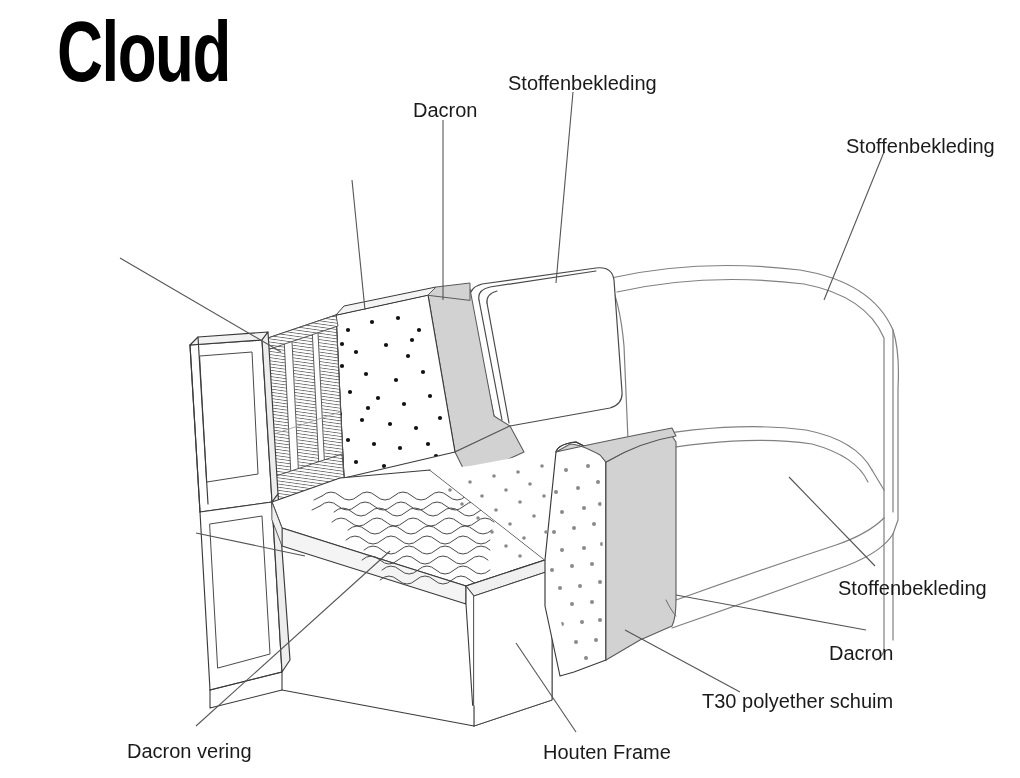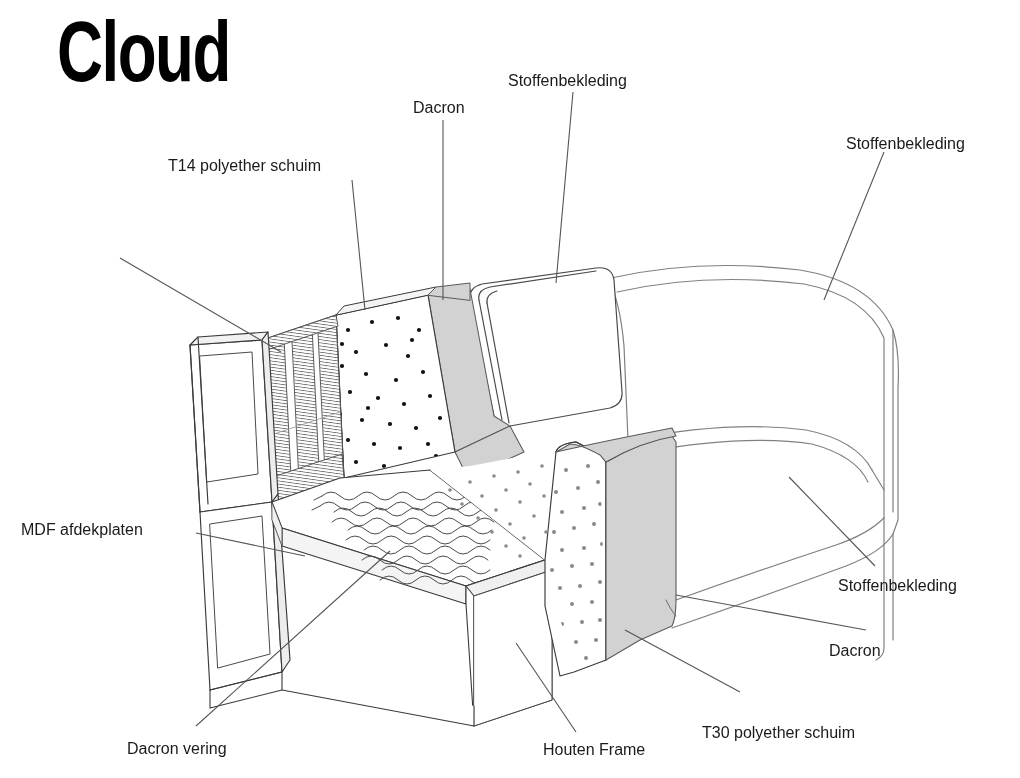--- a/index.html
+++ b/index.html
@@ -3,21 +3,21 @@
 <meta charset="utf-8">
 <style>
   html,body{margin:0;padding:0;background:#ffffff;}
   body{width:1020px;height:778px;position:relative;overflow:hidden;
        font-family:"Liberation Sans", sans-serif;color:#111;}
   #stage{position:absolute;left:0;top:0;width:1020px;height:666px;}
   #art{position:absolute;left:0;top:0;width:1020px;height:778px;}
   .title{position:absolute;left:57px;top:8px;font-family:"Liberation Sans", sans-serif;
          font-weight:bold;font-size:86px;line-height:1;letter-spacing:-2px;
          transform:scaleX(.74);transform-origin:left top;color:#000;}
-  .lbl{position:absolute;font-size:16px;line-height:1.1;white-space:nowrap;color:#1a1a1a;text-align:right;}
+  .lbl{position:absolute;font-size:20px;line-height:1.1;white-space:nowrap;color:#1a1a1a;text-align:right;}
 </style>
 </head>
 <body>
 
 <div id="stage">
 
   <div class="title">Cloud</div>
 
   <svg id="art" viewBox="0 0 1020 778">
     <defs>
@@ -257,24 +257,22 @@
       <line x1="884" y1="152" x2="824" y2="300"></line>
       <line x1="196" y1="533" x2="305" y2="556"></line>
       <line x1="875" y1="566" x2="789" y2="477"></line>
       <line x1="866" y1="630" x2="676" y2="595"></line>
       <line x1="740" y1="692" x2="625" y2="630"></line>
       <line x1="576" y1="732" x2="516" y2="643"></line>
       <line x1="196" y1="726" x2="390" y2="551"></line>
     </g>
   </svg>
 
-  <div class="lbl" style="left:168px; top:157px;">T14 polyether schuim</div>
   <div class="lbl" style="left:413px; top:99px;">Dacron</div>
   <div class="lbl" style="left:508px; top:72px;">Stoffenbekleding</div>
   <div class="lbl" style="left:846px; top:135px;">Stoffenbekleding</div>
-  <div class="lbl" style="left:21px;  top:521px;">MDF afdekplaten</div>
   <div class="lbl" style="left:838px; top:577px;">Stoffenbekleding</div>
   <div class="lbl" style="left:829px; top:642px;">Dacron</div>
-  <div class="lbl" style="left:702px; top:724px;">T30 polyether schuim</div>
+  <div class="lbl" style="left:702px; top:690px;">T30 polyether schuim</div>
   <div class="lbl" style="left:543px; top:741px;">Houten Frame</div>
   <div class="lbl" style="left:127px; top:740px;">Dacron vering</div>
 
 </div>
 
 </body></html>

